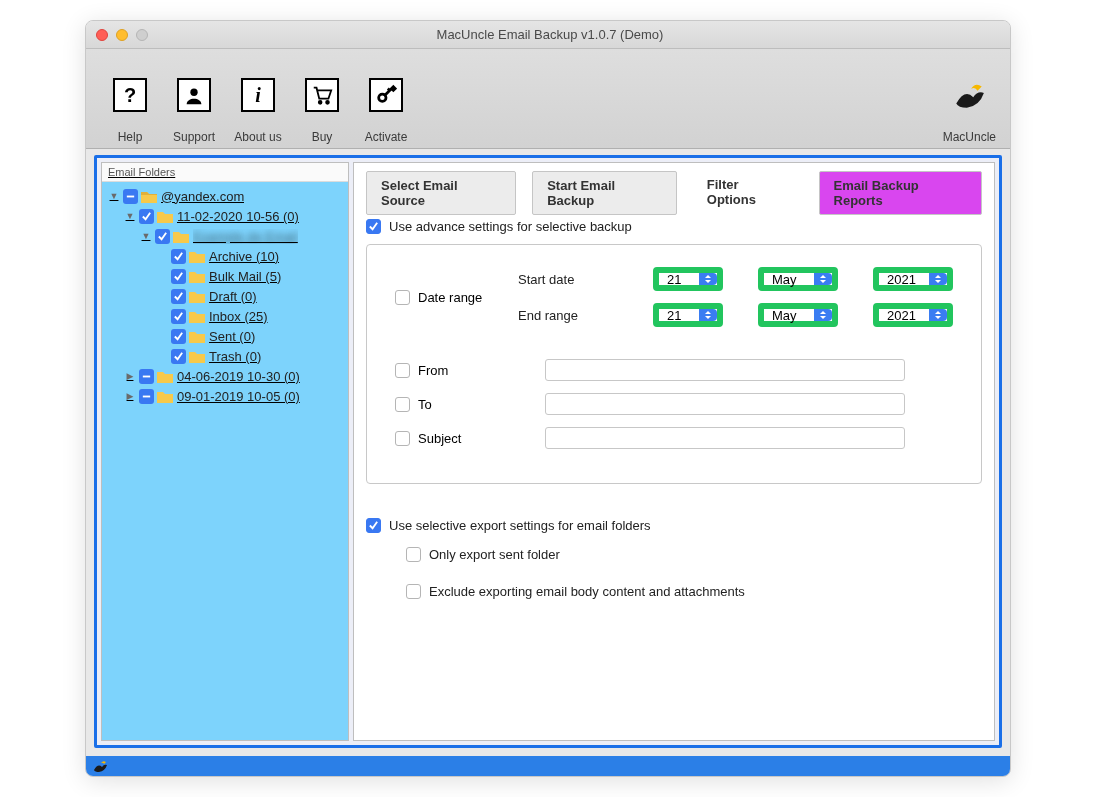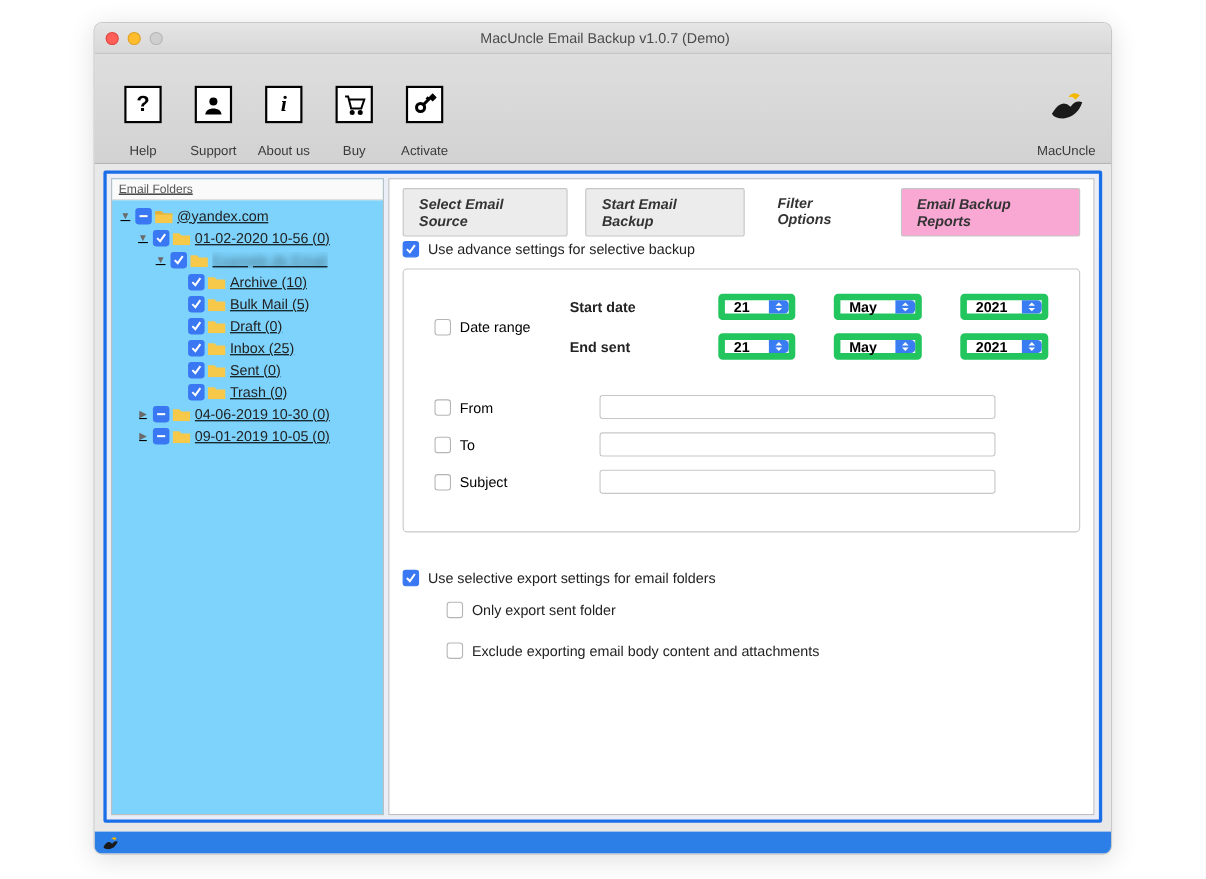--- a/index.html
+++ b/index.html
@@ -25,32 +25,32 @@
 .tree { padding:4px 4px; font-size:13px; color:#222; }
 .tree-row { display:flex; align-items:center; height:20px; white-space:nowrap; }
 .disc { font-size:9px; color:#6a6a6a; width:12px; text-align:center; cursor:pointer;}
 .chk { width:15px; height:15px; background:#3978f2; border-radius:3px; display:inline-flex; align-items:center; justify-content:center; margin:0 3px; flex-shrink:0;}
 .chk svg { width:11px; height:11px; }
 .chk.minus { }
 .fld-icon { width:16px; height:13px; margin-right:4px; flex-shrink:0;}
 .tlabel { overflow:hidden; text-overflow:ellipsis; }
 .tree-row.blur .tlabel { color:transparent; text-shadow:0 0 6px rgba(0,0,0,0.5);}
 .panel { flex:1; margin:4px 4px 4px 0; background:#fff; border:1px solid #bebebe; padding:8px 12px 12px; overflow:auto;}
-.tabs { display:flex; gap:16px; margin-bottom:0;font-style:italic;}
+.tabs { display:flex; gap:16px; margin-bottom:0;}
 .tab { background:#ececec; border:1px solid #c5c5c5; padding:6px 14px; font-size:13px; font-weight:600; color:#333; border-radius:2px; cursor:pointer;}
-.tab.active { background:#f9a8d4; }
+.tab.active { background:#d946ef; }
 .tab.txt { background:transparent; border:transparent; font-weight:600;}
 .opt-row { display:flex; align-items:center; gap:8px; font-size:13px; color:#222; margin:4px 0;}
 .mac-chk { width:15px; height:15px; border:1px solid #b5b5b5; border-radius:3px; background:#fff; display:inline-flex; align-items:center; justify-content:center; flex-shrink:0;}
 .mac-chk.checked { background:#3978f2; border-color:#3978f2;}
 .mac-chk.checked svg { width:11px; height:11px; }
 .box { border:1px solid #c8c8c8; border-radius:4px; padding:22px 28px; margin:10px 0 34px; }
 .box-row { display:flex; align-items:center; margin-bottom:12px; font-size:13px;}
 .box-row .lbl { display:flex; align-items:center; gap:8px; width:150px;}
-.date-grid { flex:1; display:grid; grid-template-columns: 100px 70px 80px 80px; gap:12px 35px; align-items:center;font-weight:bold; }
+.date-grid { flex:1; display:grid; grid-template-columns: 100px 70px 80px 80px; gap:12px 35px; align-items:center; }
 .date-lbl { font-size:13px; color:#222;}
 .seg { height:24px; border:6px solid #22c55e; border-radius:4px; background:#fff; display:flex; align-items:center; padding:0 4px 0 8px; font-size:13px; position:relative; cursor:pointer;}
 .seg .st { position:absolute; right:0; top:0; width:18px; height:100%; background:#3a7df2; border-radius:0 4px 4px 0; display:flex; flex-direction:column; align-items:center; justify-content:center;}
 .seg .st::before,.seg .st::after { content:""; width:0; height:0; border-left:3px solid transparent; border-right:3px solid transparent;}
 .seg .st::before { border-bottom:3px solid #fff; margin-bottom:2px;}
 .seg .st::after { border-top:3px solid #fff;}
 .txt-input { flex:1; max-width:360px; height:22px; border:1px solid #c7c7c7; border-radius:3px; background:#fff; padding:0 6px; font-size:13px;}
 .statusbar { height:20px; background:#2b7fe7; display:flex; align-items:center; padding:0 6px;}
 .statusbar svg { width:16px; height:16px;}
 .sub-opts { margin-left:40px; margin-top:14px;}
@@ -144,21 +144,21 @@
           <div class="tree-row" style="padding-left:18px">
             <span class="disc">▼</span>
             <span class="chk">
                 <svg viewBox="0 0 12 12">
                   <path d="M2 6l3 3 5-7" stroke="#fff" stroke-width="2" fill="none"></path>
                 </svg>
               </span>
             <svg class="fld-icon" viewBox="0 0 16 13">
                 <path d="M0 2h6l2 2h8v9H0z" fill="#f7c94b"></path>
               </svg>
-            <span class="tlabel">01-02-2020 10-56 (0)</span>
+            <span class="tlabel">11-02-2020 10-56 (0)</span>
           </div>
 
           <div class="tree-row blur" style="padding-left:34px">
             <span class="disc">▼</span>
             <span class="chk">
                 <svg viewBox="0 0 12 12">
                   <path d="M2 6l3 3 5-7" stroke="#fff" stroke-width="2" fill="none"></path>
                 </svg>
               </span>
             <svg class="fld-icon" viewBox="0 0 16 13">
@@ -292,21 +292,21 @@
                   <span class="st"></span>
                 </div>
               <div class="seg">
                   <span>May</span>
                   <span class="st"></span>
                 </div>
               <div class="seg">
                   <span>2021</span>
                   <span class="st"></span>
                 </div>
-              <span class="date-lbl">End sent</span>
+              <span class="date-lbl">End range</span>
               <div class="seg">
                   <span>21</span>
                   <span class="st"></span>
                 </div>
               <div class="seg">
                   <span>May</span>
                   <span class="st"></span>
                 </div>
               <div class="seg">
                   <span>2021</span>

